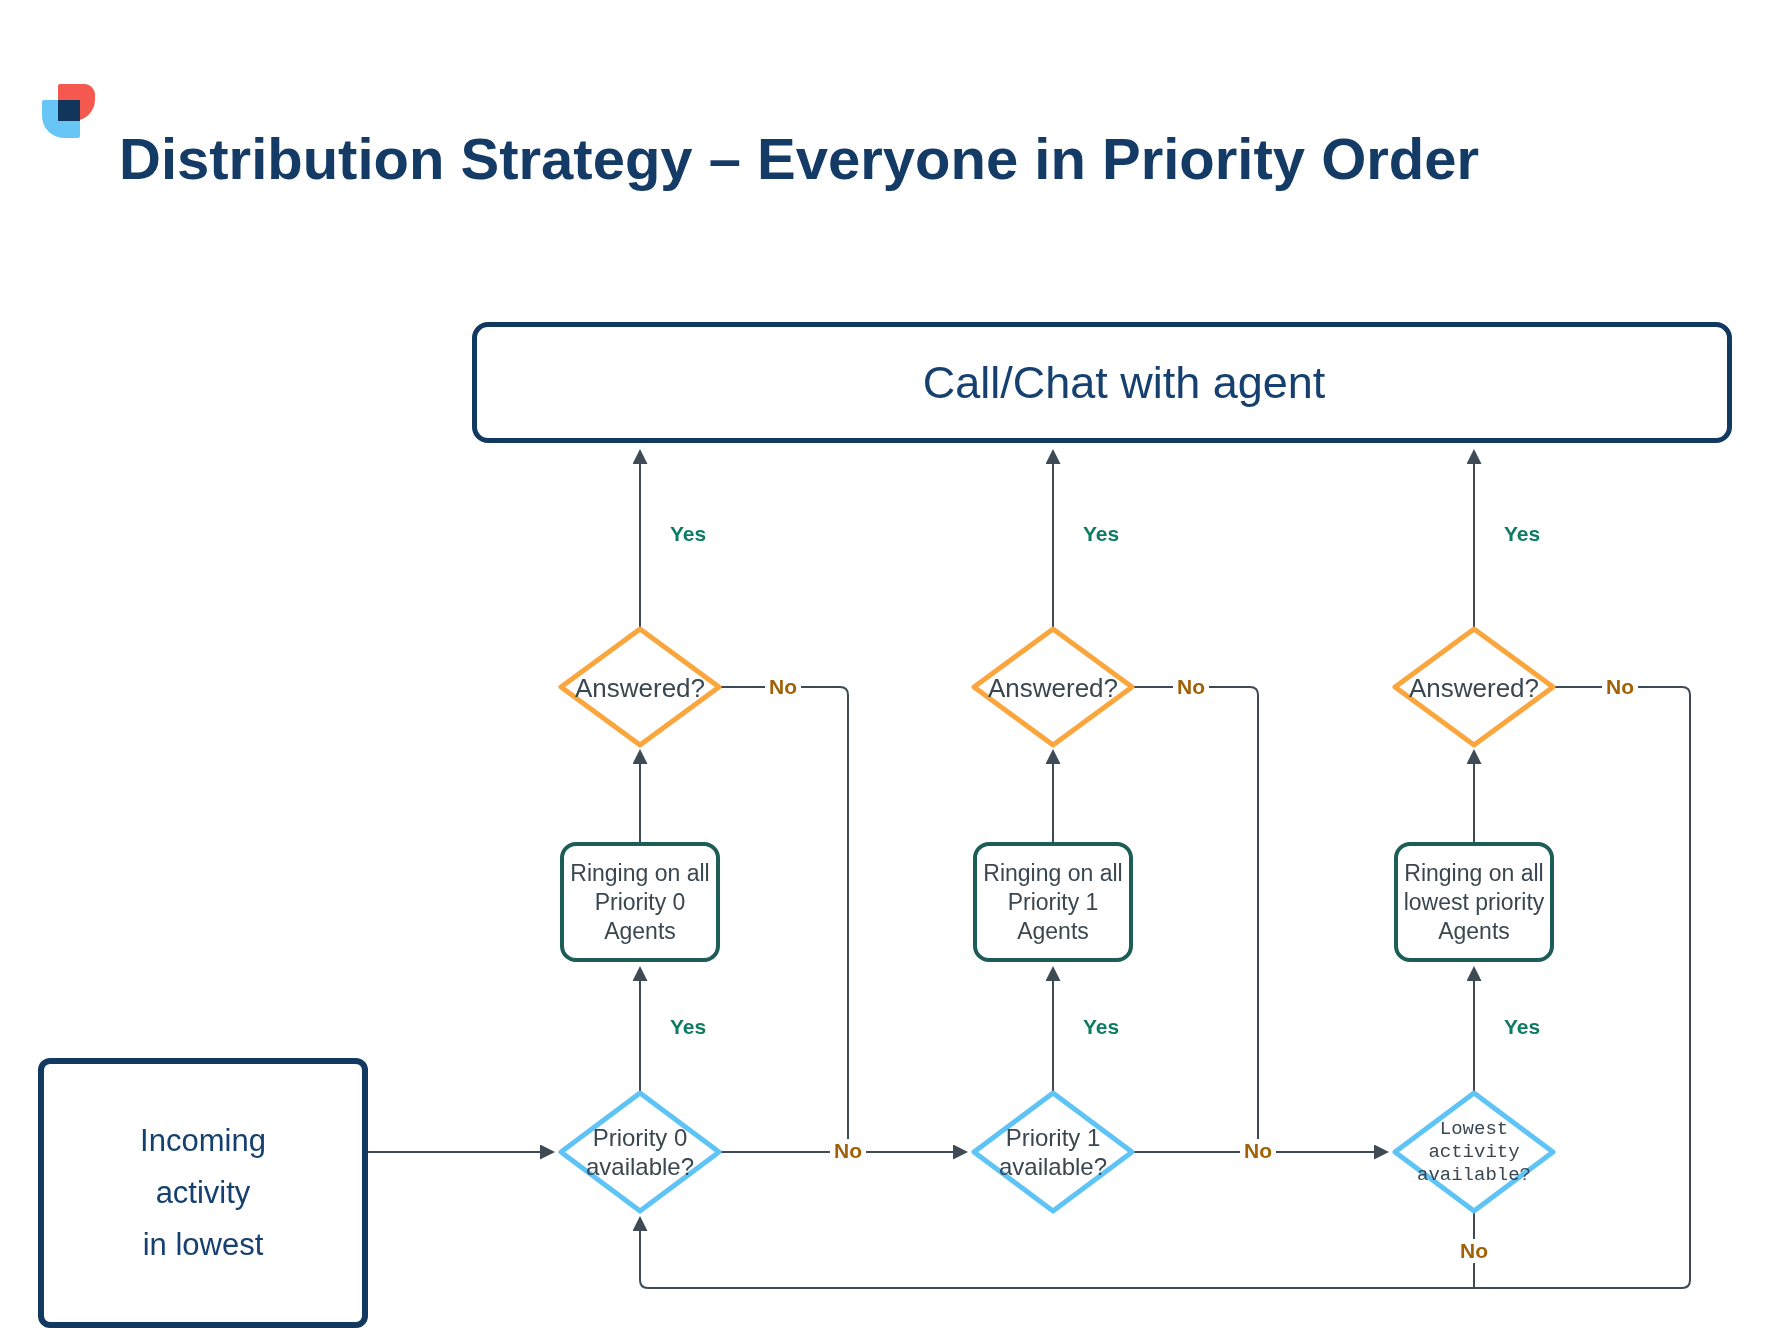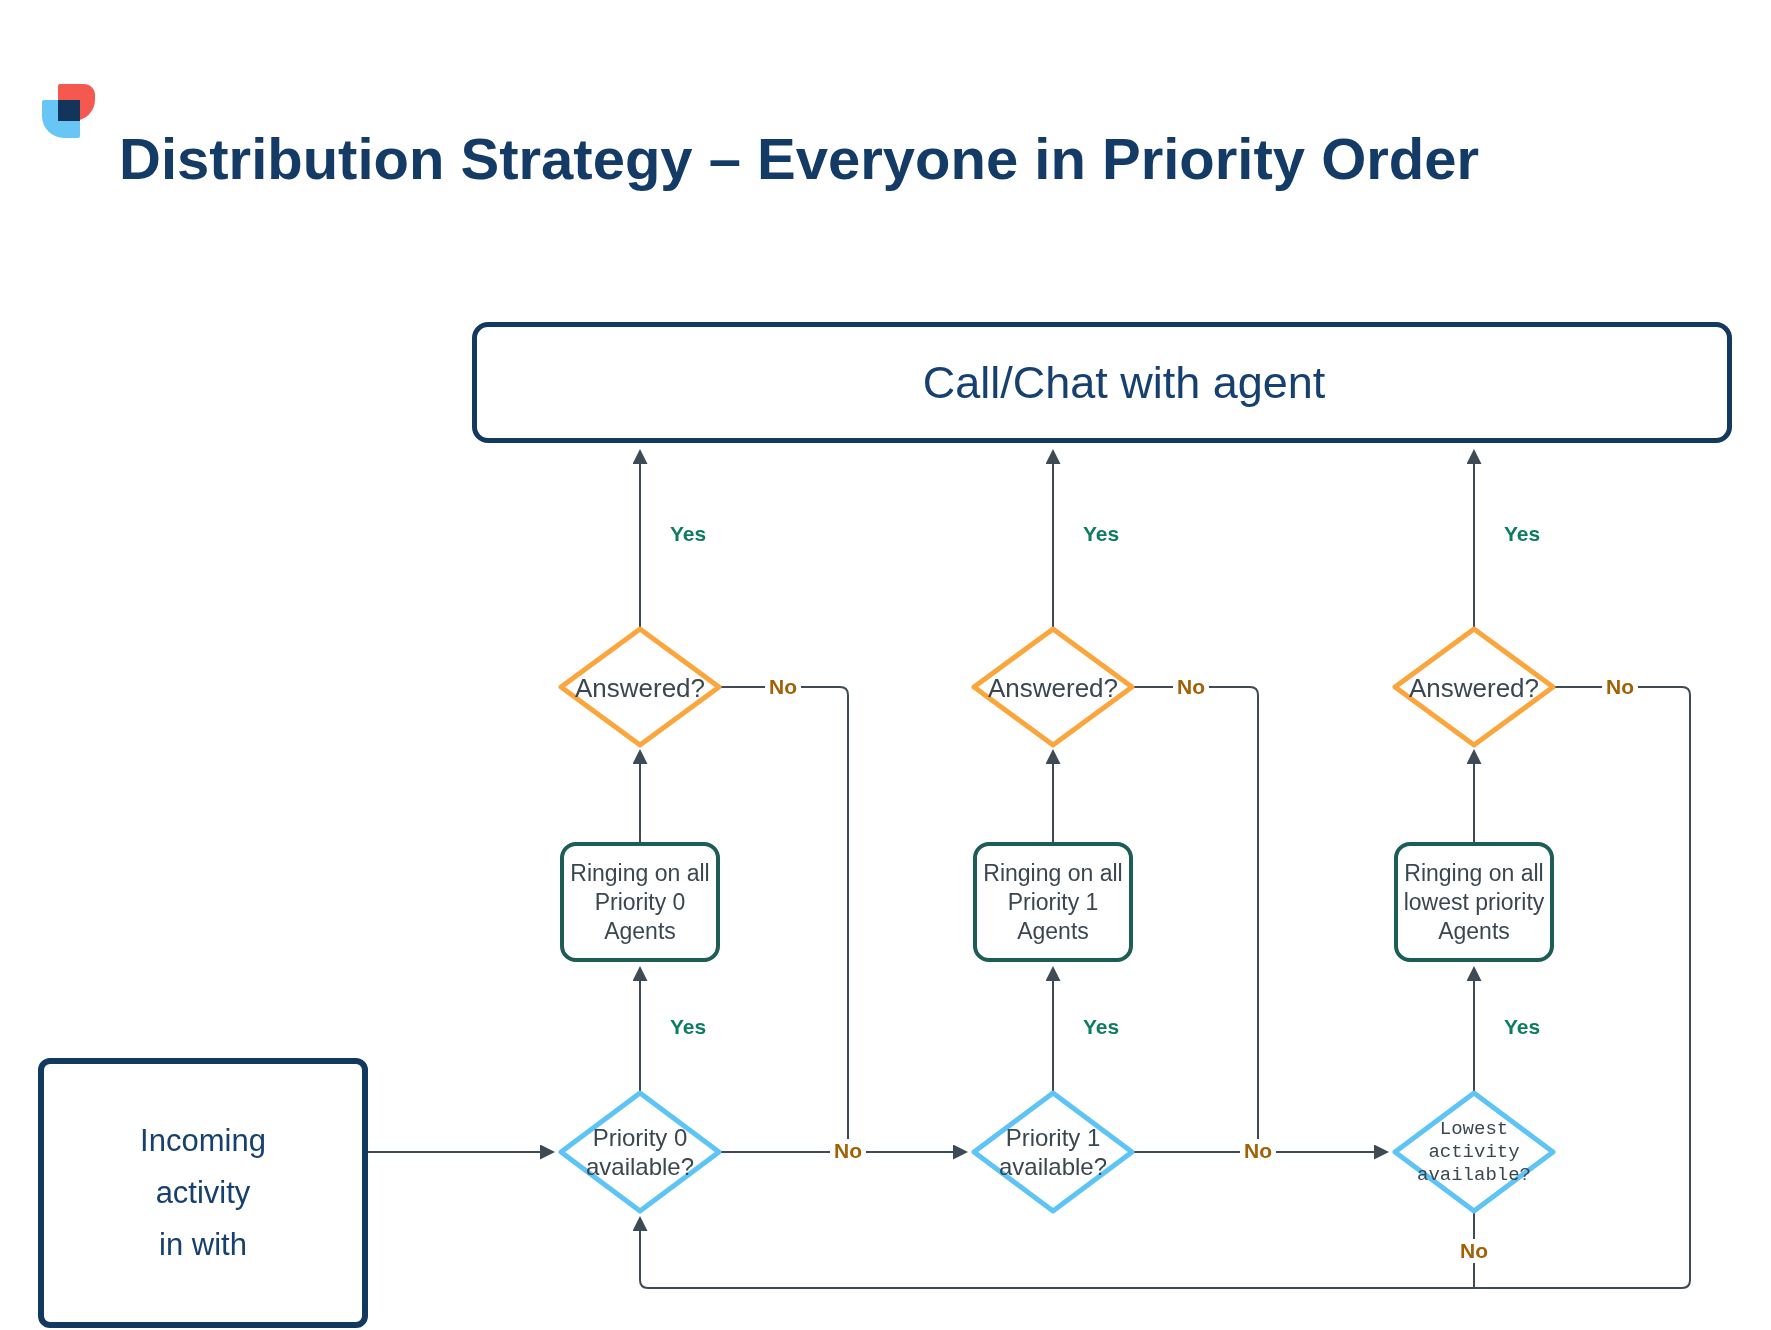--- a/index.html
+++ b/index.html
@@ -102,21 +102,21 @@
     <path class="diamond-blue" d="M 1474 1093 L 1553 1152 L 1474 1211 L 1395 1152 Z"></path>
   </svg>
 
   <div class="node end-node">
     <span>Call/Chat with agent</span>
   </div>
 
   <div class="node start-node">
     <span>Incoming</span>
     <span>activity</span>
-    <span>in with</span>
+    <span>in lowest</span>
   </div>
 
   <div class="node ringing-node ringing-1">
     <span>Ringing on all</span>
     <span>Priority 0</span>
     <span>Agents</span>
   </div>
   <div class="node ringing-node ringing-2">
     <span>Ringing on all</span>
     <span>Priority 1</span>

